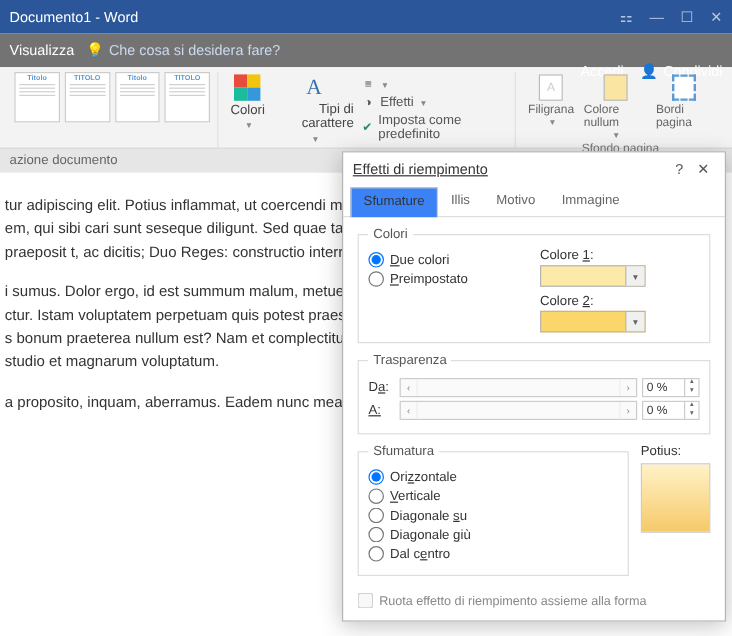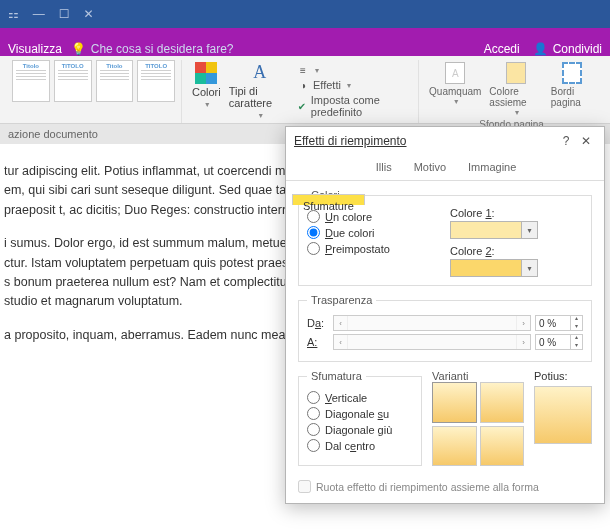--- a/index.html
+++ b/index.html
@@ -2,21 +2,21 @@
 <html><head>
 <meta charset="utf-8">
 <style>
 * { box-sizing: border-box; margin: 0; padding: 0; font-family: "Segoe UI", Tahoma, sans-serif; }
 body { width: 610px; height: 530px; background: #fff; overflow: hidden; position: relative; }
 
 .titlebar { background: #2b579a; color: #fff; height: 28px; display: flex; align-items: center; padding: 0 8px; font-size: 12px; }
 .titlebar .title { flex: 1; }
 .titlebar .win-btns { display: flex; gap: 14px; color: #b8c7e0; font-size: 12px; }
 
-.menubar { background: #a21caf; color: #fff; height: 28px; display: flex; align-items: flex-end; padding: 0 8px; font-size: 12px; }
+.menubar { background: #737373; color: #fff; height: 28px; display: flex; align-items: center; padding: 0 8px; font-size: 12px; }
 .menubar .menu-left { display: flex; align-items: center; gap: 10px; }
 .menubar .search { display: flex; align-items: center; gap: 4px; color: #cdd9ee; }
 .menubar .bulb { font-size: 12px; }
 .menubar .menu-right { margin-left: auto; display: flex; align-items: center; gap: 14px; margin-top: 34px; }
 .menubar .share { display: flex; align-items: center; gap: 4px; }
 
 .ribbon { background: #f3f3f3; border-bottom: 1px solid #d4d4d4; height: 68px; display: flex; padding: 4px 6px 0 6px; font-size: 11px; color: #444; }
 .ribbon .group { border-right: 1px solid #e1e1e1; padding: 0 6px; display: flex; flex-direction: column; }
 .ribbon .group-label { font-size: 10px; color: #777; text-align: center; margin-top: auto; padding-bottom: 2px; }
 .ribbon .thumbs { display: flex; gap: 4px; }
@@ -44,21 +44,21 @@
 .doc-text { font-size: 12.5px; color: #333; line-height: 1.55; }
 .doc-text p { margin-bottom: 14px; }
 
 
 .dialog { position: absolute; left: 285px; top: 126px; width: 320px; background: #fff; border: 1px solid #b5b5b5; box-shadow: 0 4px 18px rgba(0,0,0,0.25); font-size: 11px; color: #333; }
 .dialog .dlg-title { height: 28px; display: flex; align-items: center; padding: 0 8px; font-size: 12px; }
 .dialog .dlg-title .t { flex: 1; text-decoration: underline; }
 .dialog .dlg-title .help, .dialog .dlg-title .close { width: 20px; text-align: center; color: #555; cursor: pointer; }
 .dialog .tabs { display: flex; padding: 0 6px; border-bottom: 1px solid #ddd; height: 26px; }
 .dialog .tab { padding: 5px 10px; font-size: 11px; color: #666; cursor: pointer; border: 1px solid transparent; border-bottom: none; }
-.dialog .tab.active { border-color: #ccc; background: #fde047; color: #333; position: relative; top: 1px; margin-top: 38px; }
+.dialog .tab.active { border-color: #ccc; background: #3b82f6; color: #333; position: relative; top: 1px; }
 .dialog .body { padding: 8px 12px; }
 .dialog fieldset { border: 1px solid #ddd; padding: 6px 8px 8px 8px; margin-bottom: 8px; }
 .dialog legend { font-size: 11px; color: #555; padding: 0 4px; }
 .dialog .row { display: flex; gap: 10px; }
 .dialog .col { flex: 1; }
 .dialog .radio { display: flex; align-items: center; gap: 5px; margin: 3px 0; font-size: 11px; }
 .dialog .radio input { margin: 0; }
 .dialog .clabel { font-size: 11px; margin-bottom: 2px; display: block; }
 .dialog .swatch { width: 88px; height: 18px; border: 1px solid #b5b5b5; background: #fde9a8; display: flex; }
 .dialog .swatch .dd { width: 16px; border-left: 1px solid #b5b5b5; background: #f0f0f0; display:flex; align-items:center; justify-content:center; font-size:8px; color:#666; margin-left:auto; }
@@ -80,20 +80,21 @@
 .dialog .example { width: 58px; }
 .dialog .example .box { width: 58px; height: 58px; border: 1px solid #ccc; background: linear-gradient(180deg, #fff2c7, #f6c96a); margin-top: 4px; }
 .dialog .chk { display: flex; align-items: center; gap: 5px; font-size: 10.5px; color: #888; margin: 6px 0 2px 0; }
 .dialog .sfum-variants { display: flex; gap: 10px; }
 .ul { text-decoration: underline; }
 </style>
 </head>
 <body>
 
 <div class="titlebar">
+  <span class="title">Documento1 - Word</span>
   <div class="win-btns">
     <span>⚏</span>
     <span>—</span>
     <span>☐</span>
     <span>✕</span>
   </div>
 </div>
 
 <div class="menubar">
   <div class="menu-left">
@@ -152,21 +153,21 @@
             <div></div>
             <div></div>
             <div></div>
             <div></div>
           </div>
         <span>Colori</span>
           <span class="dd">▾</span>
       </div>
       <div class="btn-stack">
         <div class="font-A">A</div>
-        <span style="text-align:left; line-height:1.1;">Tipi di carattere</span>
+        <span style="text-align:right; line-height:1.1;">Tipi di carattere</span>
           <span class="dd">▾</span>
       </div>
       <div class="opts">
         <div class="opt">
             <span class="ic">≡</span>
             <span class="dd">▾</span>
           </div>
         <div class="opt">
             <span class="ic">◑</span>
             <span>Effetti</span>
@@ -176,26 +177,26 @@
             <span class="ic" style="color:#2e8b57;">✔</span>
             <span>Imposta come predefinito</span>
           </div>
       </div>
     </div>
   </div>
   <div class="group" style="border-right:none;">
     <div style="display:flex;">
       <div class="page-btn">
           <div class="pi watermark"></div>
-          <span>Quamquam</span>
+          <span>Filigrana</span>
           <span class="dd">▾</span>
         </div>
       <div class="page-btn">
           <div class="pi fill"></div>
-          <span>Colore assieme</span>
+          <span>Colore nullum</span>
           <span class="dd">▾</span>
         </div>
       <div class="page-btn">
           <div class="pi border"></div>
           <span>Bordi pagina</span>
         </div>
     </div>
     <div class="group-label">Sfondo pagina</div>
   </div>
 </div>
@@ -223,24 +224,20 @@
     <div class="tab">Illis</div>
     <div class="tab">Motivo</div>
     <div class="tab">Immagine</div>
   </div>
   <div class="body">
 
     <fieldset>
       <legend>Colori</legend>
       <div class="row">
         <div class="col">
-          <label class="radio">
-              <input type="radio" name="col" style="">
-              <span><span class="ul">U</span>n colore</span>
-            </label>
           <label class="radio">
               <input type="radio" name="col" checked="" style="">
               <span><span class="ul">D</span>ue colori</span>
             </label>
           <label class="radio">
               <input type="radio" name="col" style="">
               <span><span class="ul">P</span>reimpostato</span>
             </label>
         </div>
         <div class="col">
@@ -287,47 +284,40 @@
               <div>▾</div>
             </div>
           </div>
       </div>
     </fieldset>
 
     <div class="sfum-variants">
       <fieldset style="flex:1;">
         <legend>Sfumatura</legend>
         <label class="radio">
+            <input type="radio" name="sf" checked="" style="">
+            <span>Ori<span class="ul">z</span>zontale</span>
+          </label>
+        <label class="radio">
             <input type="radio" name="sf" style="">
             <span><span class="ul">V</span>erticale</span>
           </label>
         <label class="radio">
             <input type="radio" name="sf" style="">
             <span>Diagonale <span class="ul">s</span>u</span>
           </label>
         <label class="radio">
             <input type="radio" name="sf" style="">
             <span>Diagonale <span class="ul">g</span>iù</span>
           </label>
         <label class="radio">
             <input type="radio" name="sf" style="">
             <span>Dal c<span class="ul">e</span>ntro</span>
           </label>
       </fieldset>
-      <div>
-        <fieldset style="border:none; padding:0;">
-          <legend style="padding:0;">Varianti</legend>
-          <div class="variants">
-            <div class="sel"></div>
-            <div></div>
-            <div></div>
-            <div></div>
-          </div>
-        </fieldset>
-      </div>
       <div class="example">
         <span>Potius:</span>
         <div class="box"></div>
       </div>
     </div>
     <label class="chk">
         <input type="checkbox" disabled="" style="">
         <span>Ruota effetto di riempimento assieme alla forma</span>
       </label>
   </div>

